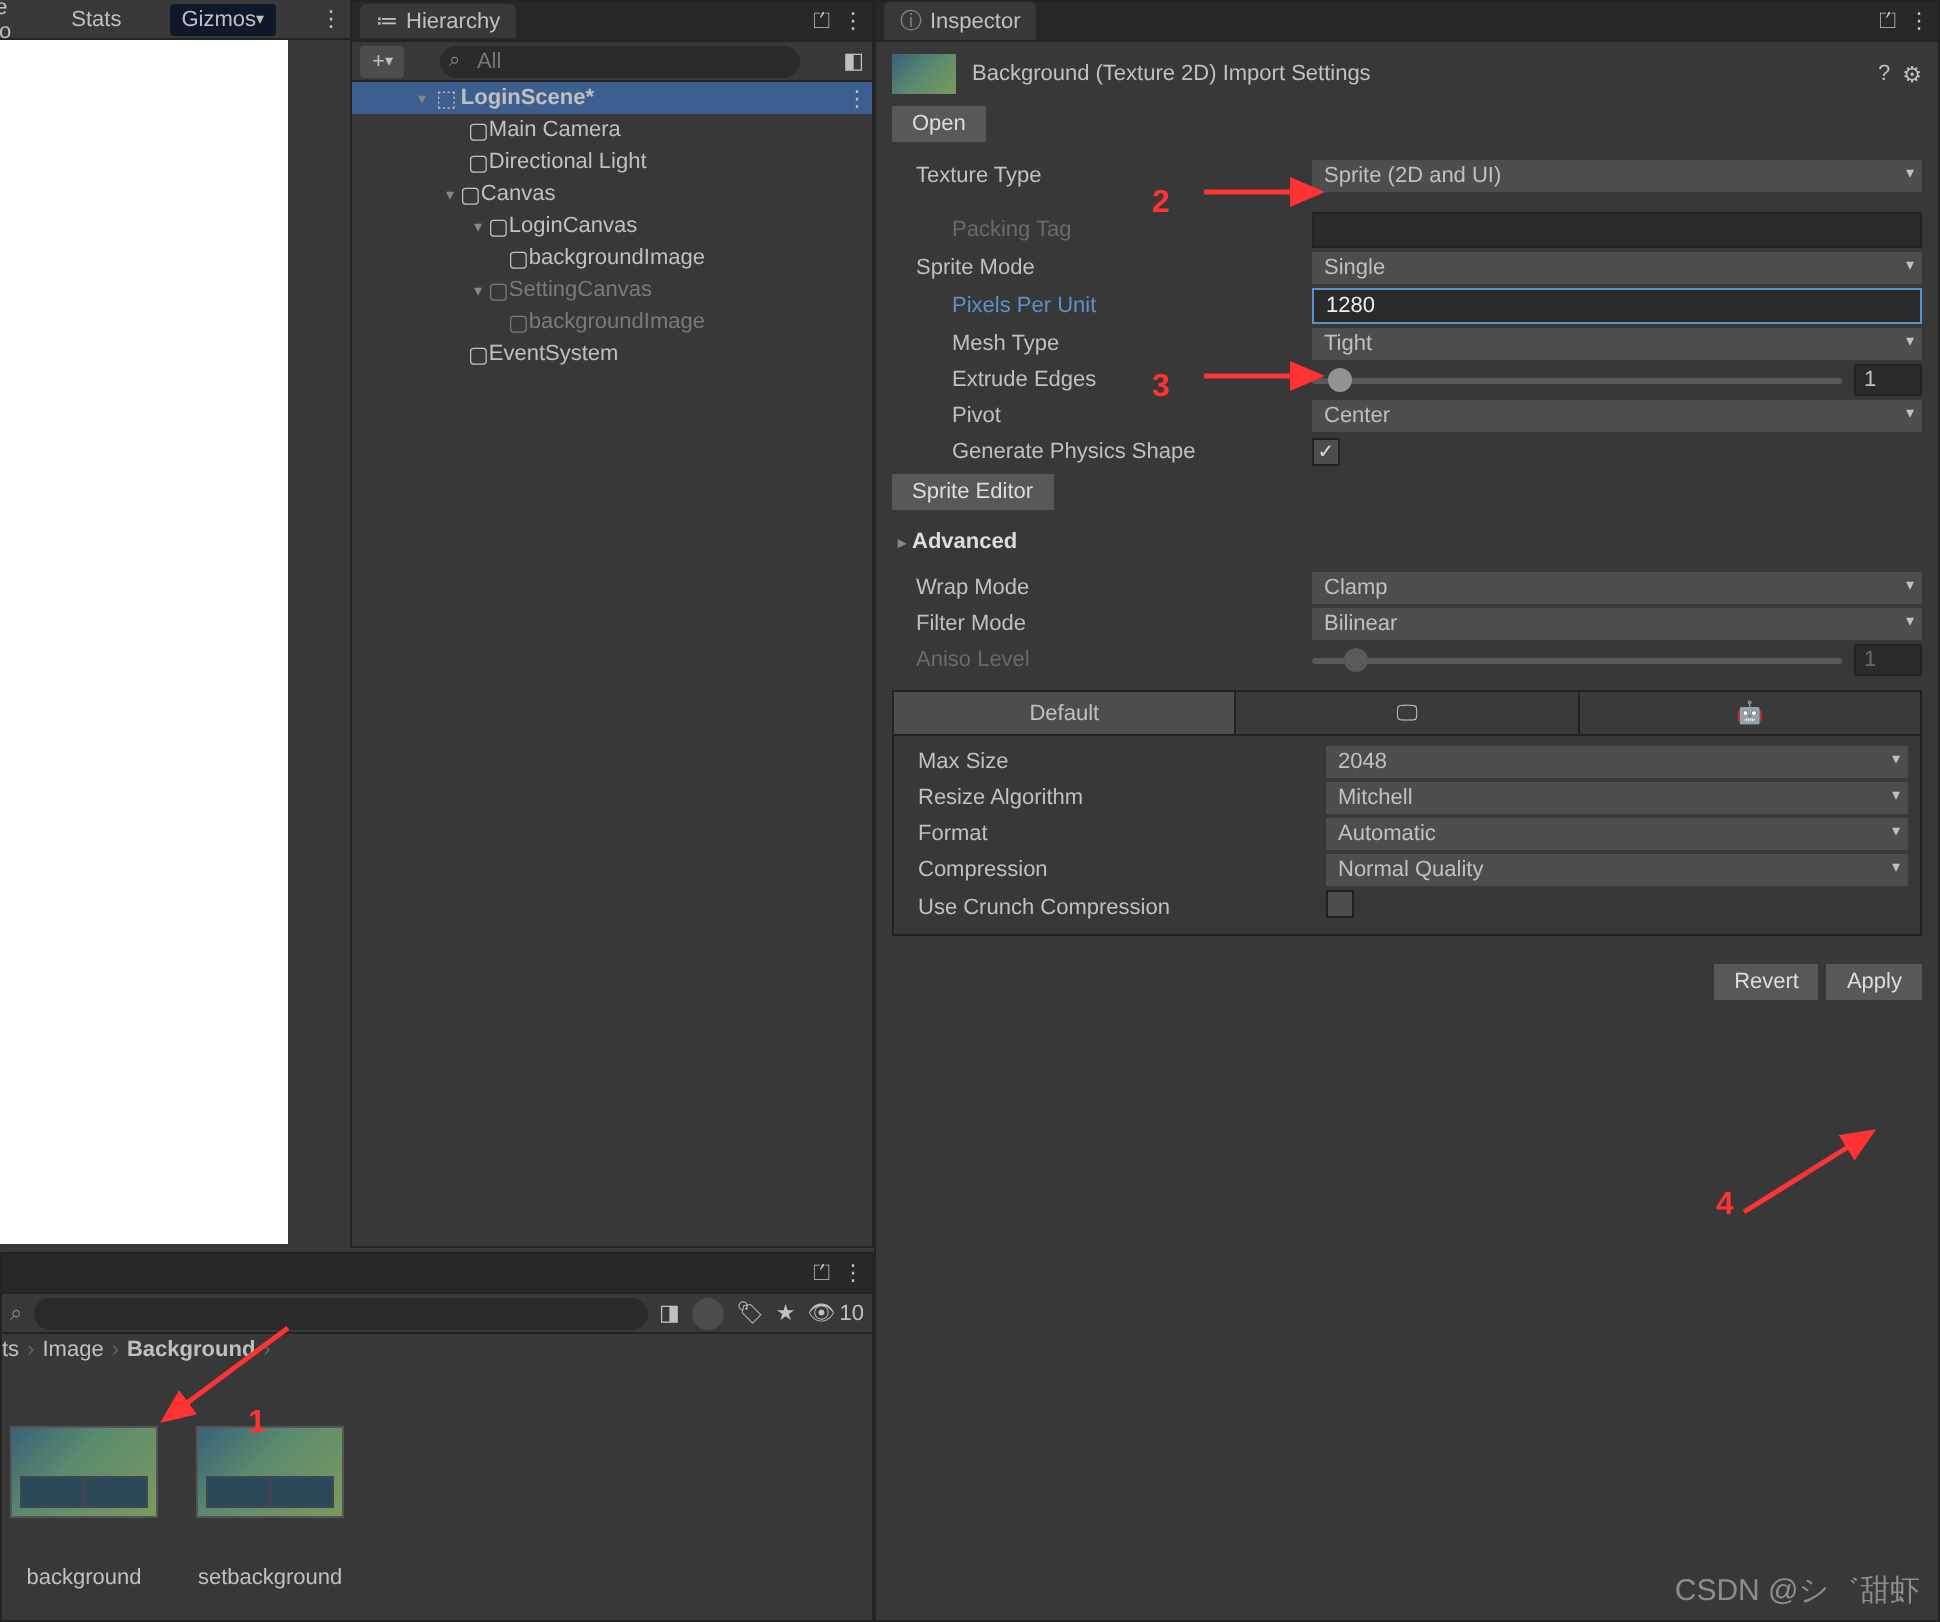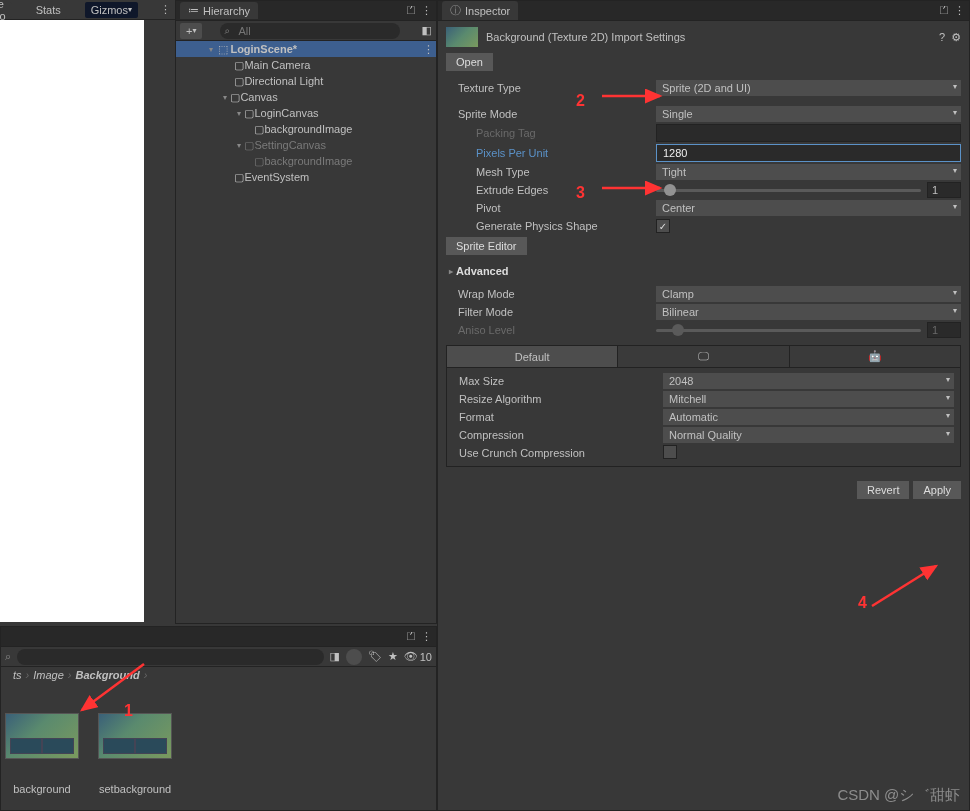--- a/index.html
+++ b/index.html
@@ -39,21 +39,21 @@
 .platform-tab { flex: 1; text-align: center; padding: 4px; background: #3a3a3a; border-right: 1px solid #222; cursor: pointer; display: flex; align-items: center; justify-content: center; }
 .platform-tab.active { background: #4d4d4d; }
 .arrow-annotation { position: absolute; pointer-events: none; }
 .arrow-annotation svg { overflow: visible; }
 .thumb { width: 74px; height: 46px; background: linear-gradient(135deg, #3a6078 0%, #5a8a6e 40%, #7a9a5e 100%); border: 1px solid #555; margin-bottom: 4px; position: relative; }
 .thumb::before, .thumb::after { content: ""; position: absolute; background: #2a4a5a; border: 1px solid #445; }
 .thumb::before { left: 4px; bottom: 4px; width: 30px; height: 14px; }
 .thumb::after { right: 4px; bottom: 4px; width: 30px; height: 14px; }
 .thumb-item { display: inline-flex; flex-direction: column; align-items: center; margin-right: 16px; }
 .thumb-label { text-align: center; padding-top: 20px; }
-.breadcrumb { padding: 2px 12px; display: flex; align-items: center; gap: 4px; font-style: italic; }
+.breadcrumb { padding: 2px 0; display: flex; align-items: center; gap: 4px; }
 .breadcrumb span { cursor: pointer; }
 .breadcrumb .sep { color: #666; }
 .watermark { position: absolute; bottom: 6px; right: 10px; color: rgba(210,210,210,0.55); font-size: 15px; }
 </style>
 </head>
 <body>
 
 <div style="position:absolute; left:0; top:0; width:175px; height:624px;">
   <div class="toolbar" style="justify-content:flex-end;">
     <button class="tool-btn" style="background:#383838;">
@@ -157,26 +157,26 @@
   </div>
 
   <div style="padding:2px 8px;">
     <div class="prop-row">
       <div class="prop-label">Texture Type</div>
       <div class="prop-value"><button class="dropdown"><span>Sprite (2D and UI)</span></button></div>
     </div>
 
     <div style="height:8px;"></div>
     <div class="prop-row">
+      <div class="prop-label indent dim">Packing Tag</div>
+      <div class="prop-value"><input class="text-input plain" value="" style=""></div>
+    </div>
+    <div class="prop-row">
       <div class="prop-label">Sprite Mode</div>
       <div class="prop-value"><button class="dropdown"><span>Single</span></button></div>
-    </div>
-    <div class="prop-row">
-      <div class="prop-label indent dim">Packing Tag</div>
-      <div class="prop-value"><input class="text-input plain" value="" style=""></div>
     </div>
     <div class="prop-row">
       <div class="prop-label indent highlight">Pixels Per Unit</div>
       <div class="prop-value"><input class="text-input" value="1280" style=""></div>
     </div>
     <div class="prop-row">
       <div class="prop-label indent">Mesh Type</div>
       <div class="prop-value"><button class="dropdown"><span>Tight</span></button></div>
     </div>
     <div class="prop-row">

